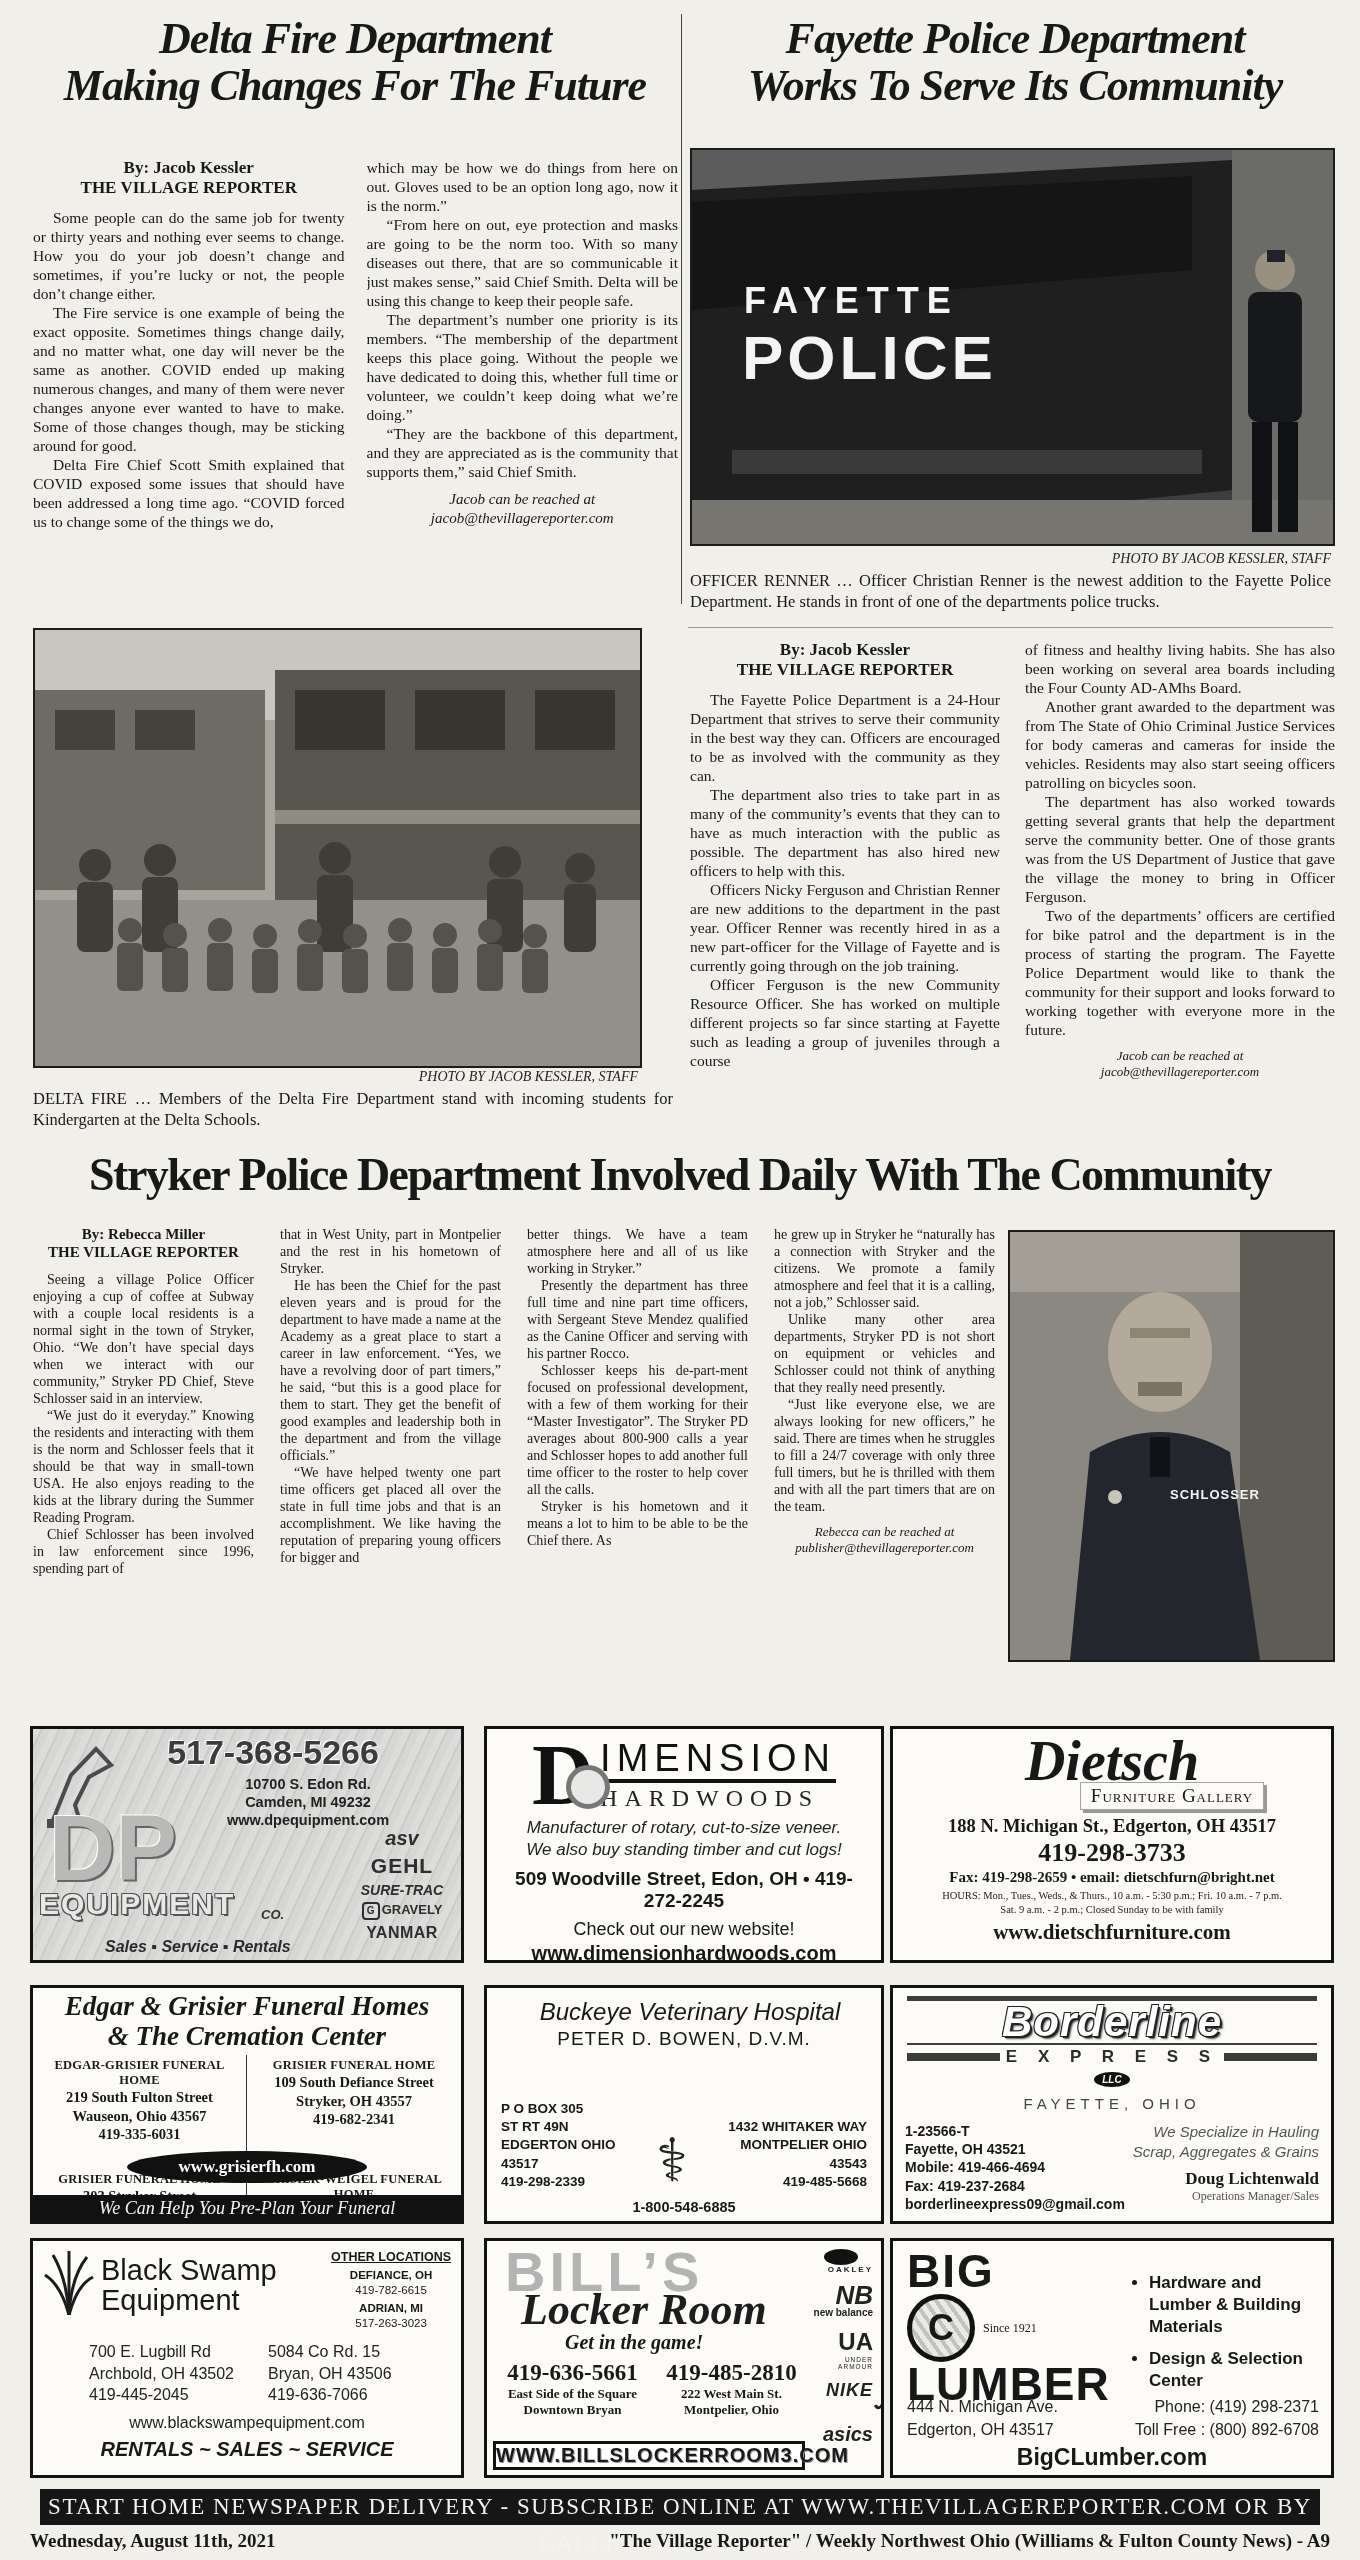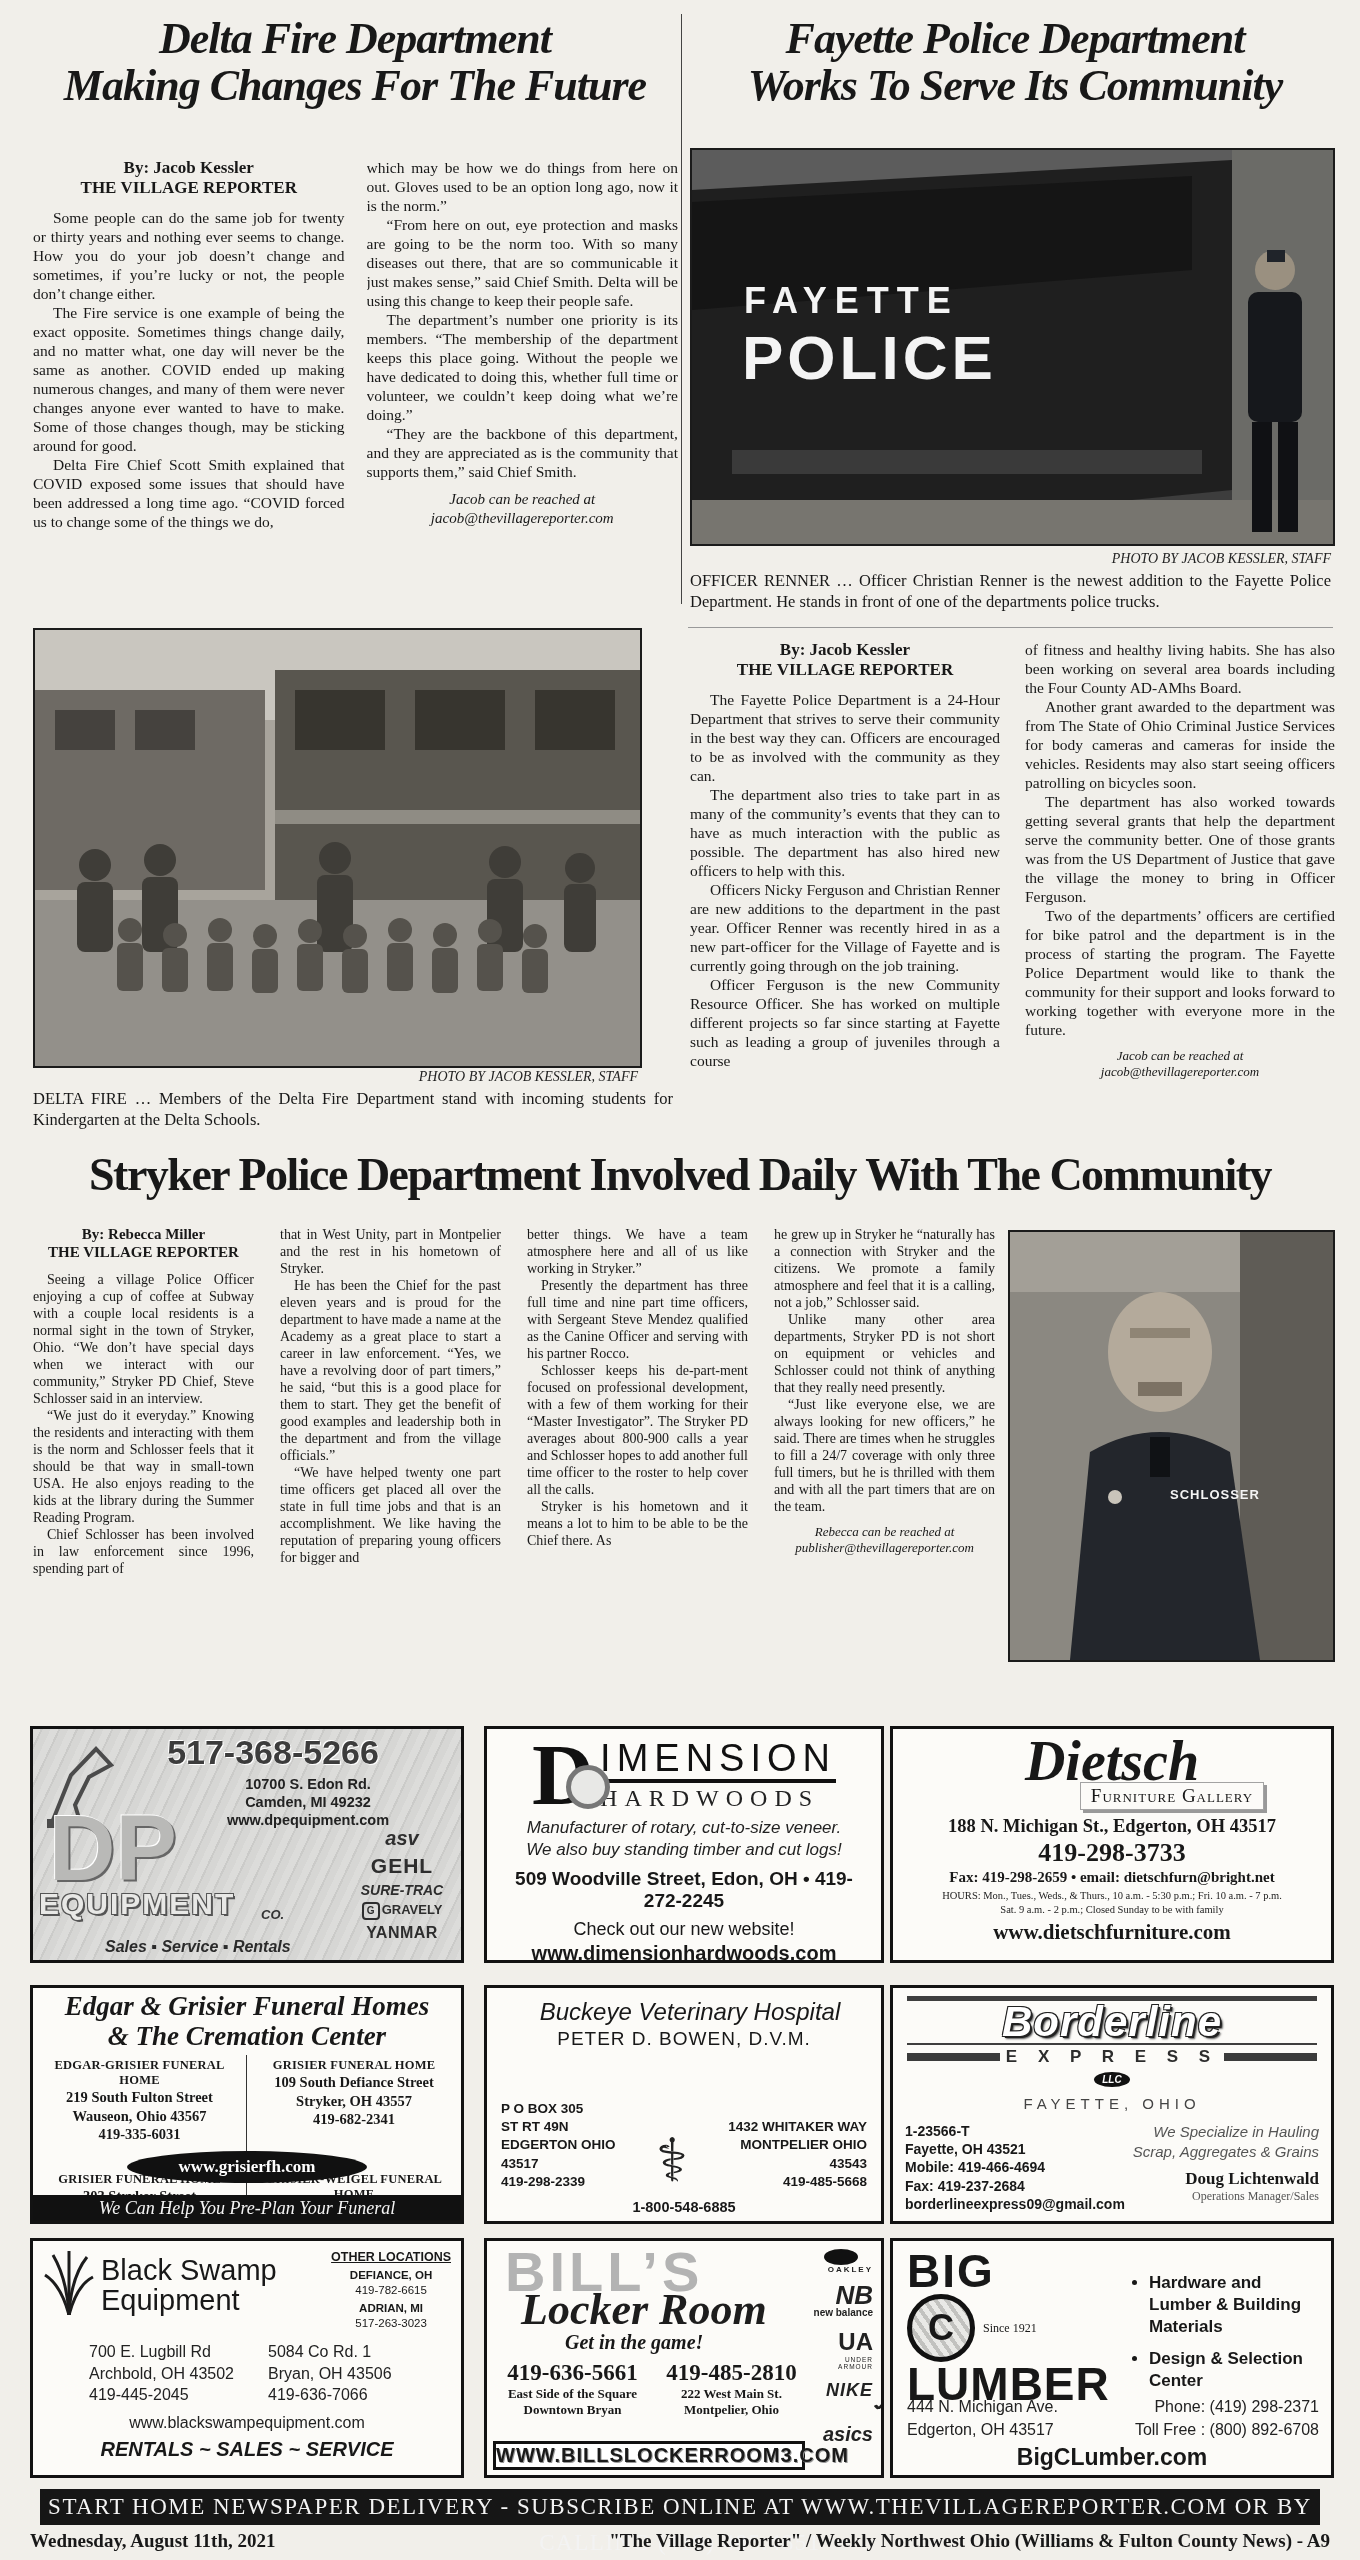--- a/index.html
+++ b/index.html
@@ -534,21 +534,21 @@
         <div>517-263-3023</div>
       </div>
     </div>
     <div class="bs-locs">
       <div>
         <div>700 E. Lugbill Rd</div>
         <div>Archbold, OH 43502</div>
         <div>419-445-2045</div>
       </div>
       <div>
-        <div>5084 Co Rd. 1</div>
+        <div>5084 Co Rd. 15</div>
         <div>Bryan, OH  43506</div>
         <div>419-636-7066</div>
       </div>
     </div>
     <div class="bs-web">www.blackswampequipment.com</div>
     <div class="bs-tag">RENTALS ~ SALES ~ SERVICE</div>
   </div>
 
   <div class="ad" style="left:484px;top:2238px;width:394px;height:234px;">
     <div class="bil-big">BILL’S</div>

